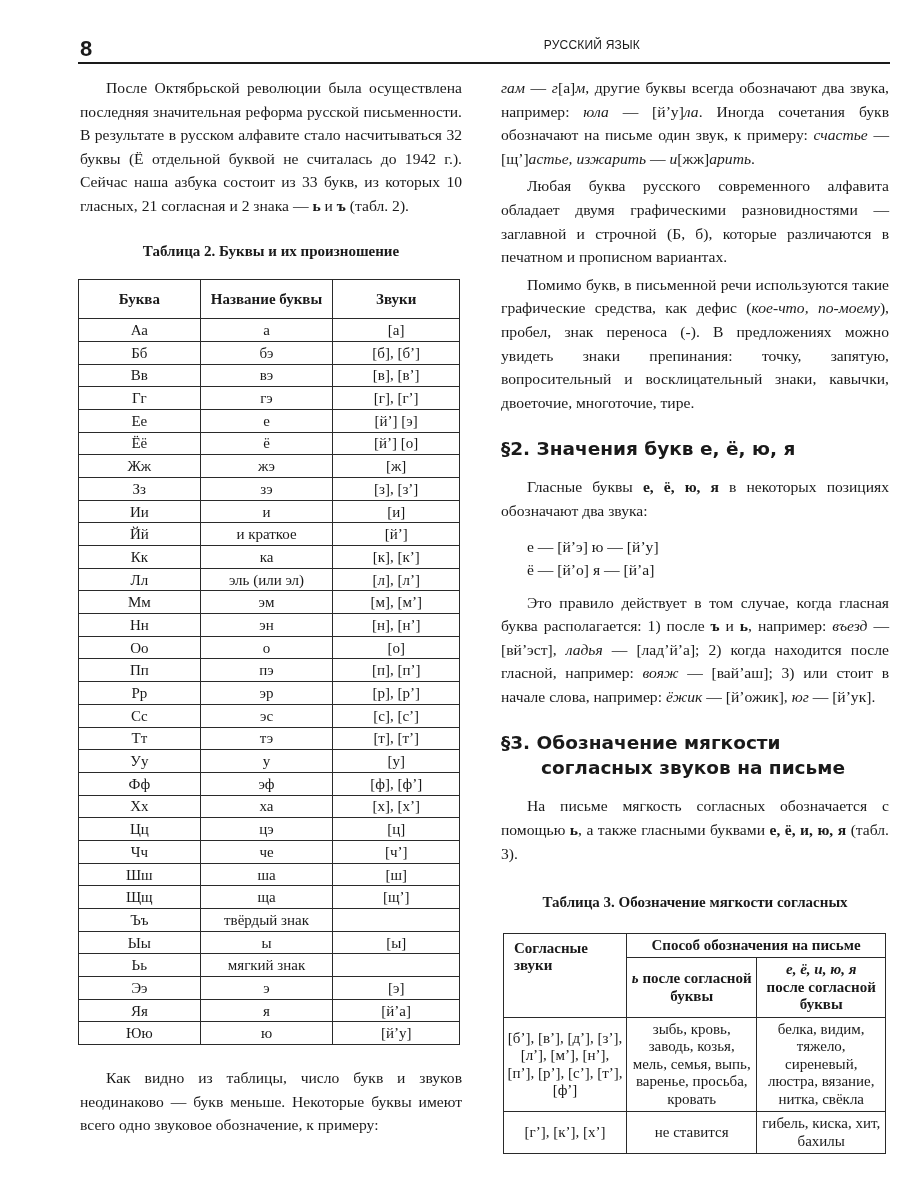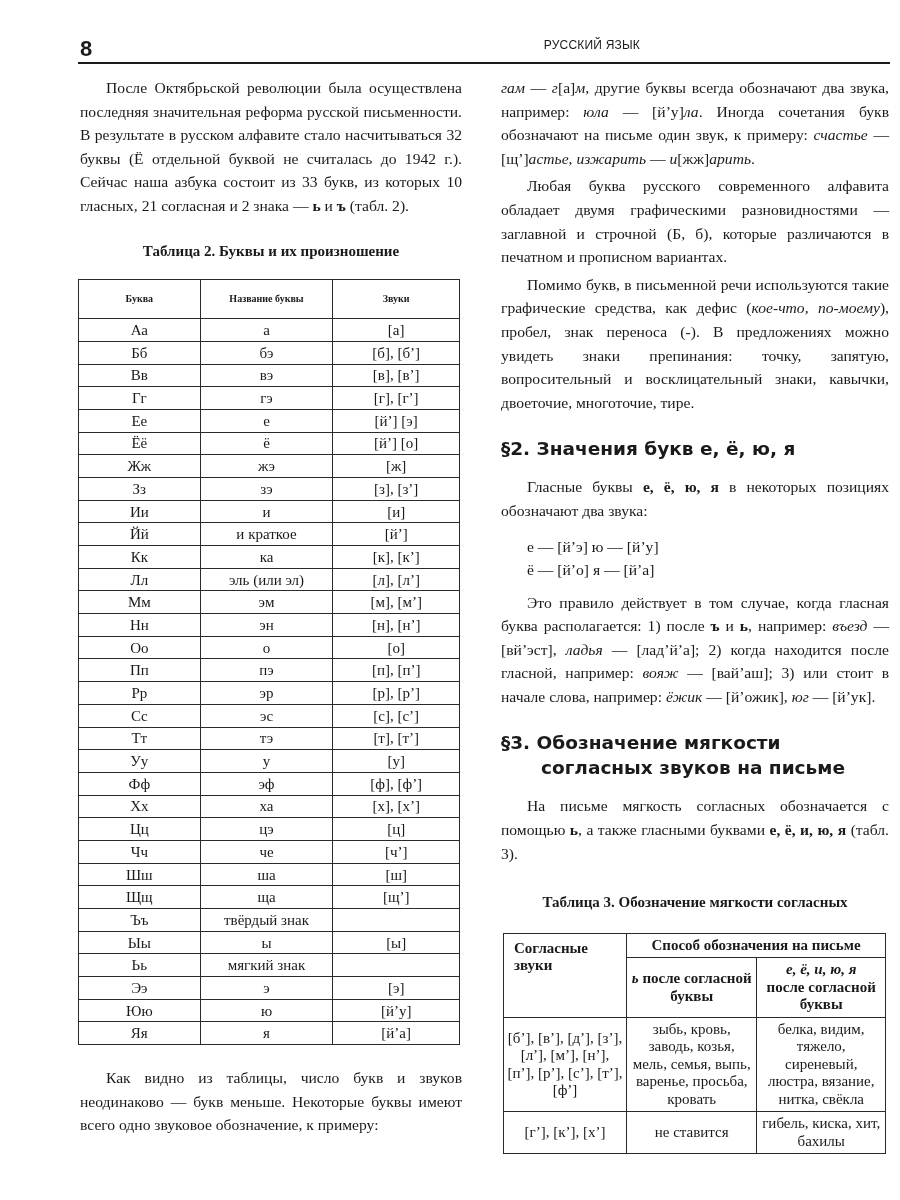--- a/index.html
+++ b/index.html
@@ -14,21 +14,21 @@
   .col-right { left:501px; top:76px; width:388px; }
   p { margin:0; text-indent:26px; }
   p + p { margin-top:4px; }
   .b { font-weight:bold; }
   .i { font-style:italic; }
 
   .tcap { text-align:center; font-weight:bold; font-size:15px; margin:22px 0 16px 0; text-indent:0; }
 
   table.t2 { border-collapse:collapse; width:382px; font-size:15px; margin-left:-2px; }
   table.t2 th, table.t2 td { border:1.4px solid #2a2a2a; text-align:center; padding:0; }
-  table.t2 th { font-weight:bold; height:38px; line-height:16px; font-size:10px; }
+  table.t2 th { font-weight:bold; height:38px; line-height:16px; font-size:15px; }
   table.t2 td { height:21.7px; line-height:20px; }
   table.t2 col.c1 { width:122px; } table.t2 col.c2 { width:133px; } table.t2 col.c3 { width:127px; }
 
   .after-table { margin-top:21px; }
 
   h2.sec { font-family:"DejaVu Sans", sans-serif; font-weight:bold; font-size:18.5px; line-height:25px; margin:22px 0 14px 0; text-align:left; }
   h2.sec.hang { padding-left:40px; text-indent:-40px; }
 
   .formula { text-indent:26px; margin:12px 0 10px 0; line-height:23px; text-align:left; }
 
@@ -208,28 +208,28 @@
           <td>Ьь</td>
           <td>мягкий знак</td>
           <td></td>
         </tr>
         <tr>
           <td>Ээ</td>
           <td>э</td>
           <td>[э]</td>
         </tr>
         <tr>
+          <td>Яя</td>
+          <td>я</td>
+          <td>[й’а]</td>
+        </tr>
+        <tr>
           <td>Юю</td>
           <td>ю</td>
           <td>[й’у]</td>
-        </tr>
-        <tr>
-          <td>Яя</td>
-          <td>я</td>
-          <td>[й’а]</td>
         </tr>
       </tbody>
   </table>
 
   <p class="after-table">Как видно из таблицы, число букв и звуков неодинаково — букв меньше. Некоторые буквы имеют всего одно звуковое обозначение, к примеру:</p>
 </div>
 
 <div class="col col-right">
   <p style="text-indent:0"><span class="i">гам</span><span> — </span><span class="i">г</span><span>[а]</span><span class="i">м</span><span>, другие буквы всегда обозначают два звука, например: </span><span class="i">юла</span><span> — [й’у]</span><span class="i">ла</span><span>. Иногда сочетания букв обозначают на письме один звук, к примеру: </span><span class="i">счастье</span><span> — [щ’]</span><span class="i">астье, изжарить</span><span> — </span><span class="i">и</span><span>[жж]</span><span class="i">арить</span><span>.</span></p>
 

